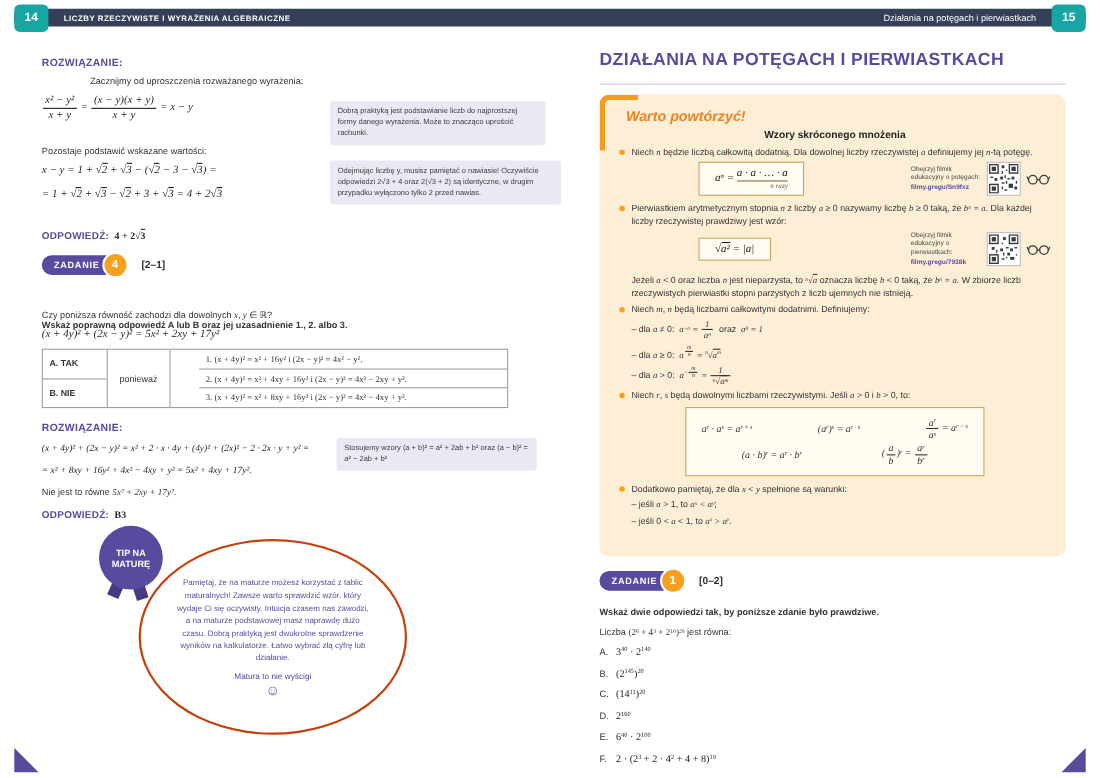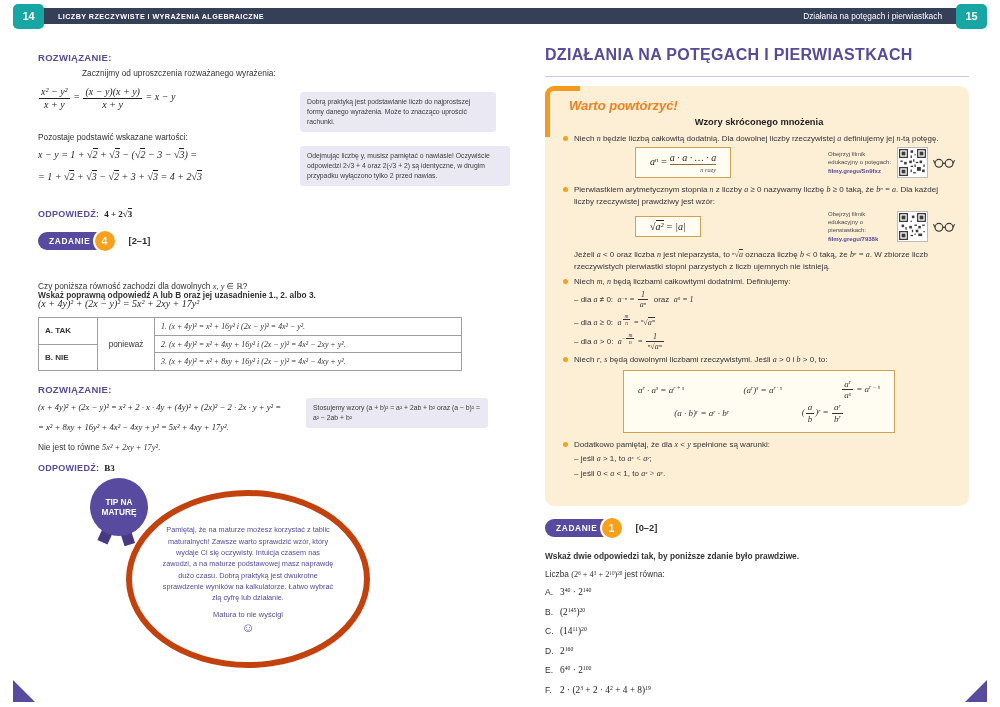--- a/index.html
+++ b/index.html
@@ -67,30 +67,30 @@
   .b-remark{top:396px;}
   .b-ans2{top:417px;}
 
   .ttab{display:flex;border:1px solid #9f9f9f;width:424px;height:54px;box-sizing:border-box;background:#fff;}
   .tc1{width:58px;display:flex;flex-direction:column;border-right:1px solid #9f9f9f;}
   .tc1 .cell{flex:1;display:flex;align-items:center;padding-left:6px;font-size:8px;font-weight:bold;}
   .tc1 .cell:first-child{border-bottom:1px solid #9f9f9f;}
   .tc2{width:56px;display:flex;align-items:center;justify-content:center;font-size:8.2px;border-right:1px solid #9f9f9f;}
   .tc3{flex:1;display:flex;flex-direction:column;}
   .tc3 .cell{flex:1;display:flex;align-items:center;padding-left:6px;font-family:"Liberation Serif",serif;
-             font-style:italic;font-size:7.9px;white-space:nowrap;}
+             font-size:7.9px;white-space:nowrap;margin-left:26px;}
   .tc3 .cell + .cell{border-top:1px solid #9f9f9f;}
 
   .tip-badge{top:432px;left:52px !important;width:58px;height:58px;border-radius:50%;background:#584a9e;
              color:#fff;font-weight:bold;font-size:8.3px;line-height:1.25;display:flex;align-items:center;
              justify-content:center;text-align:center;padding:6px;box-sizing:border-box;z-index:3;}
   .tip-rib{width:11px;height:15px;background:#473a82;z-index:2;}
   .rib-a{top:482px;left:62px !important;transform:rotate(24deg);}
   .rib-b{top:484px;left:84px !important;transform:rotate(-18deg);}
-  .bubble{top:444px;left:88px !important;width:244px;height:178px;border:6px solid #c2410c;border-radius:50%;
+  .bubble{top:444px;left:88px !important;width:244px;height:178px;border:2px solid #c2410c;border-radius:50%;
           background:#fff;color:#584a9e;display:flex;flex-direction:column;align-items:center;justify-content:center;
           text-align:center;padding:24px 30px;box-sizing:border-box;z-index:1;}
   .bubble-text{font-size:7.3px;line-height:1.55;}
   .bubble-close{margin-top:6px;font-size:7.5px;}
   .smiley{font-size:13px;line-height:1;margin-top:2px;}
 
   
   .page-right{position:absolute;left:545px;top:46px;width:424px;height:655px;}
   .page-right > div{position:absolute;left:0;}
   .r-h1{top:0;font-size:16px;font-weight:bold;color:#584a9e;letter-spacing:.02em;}

